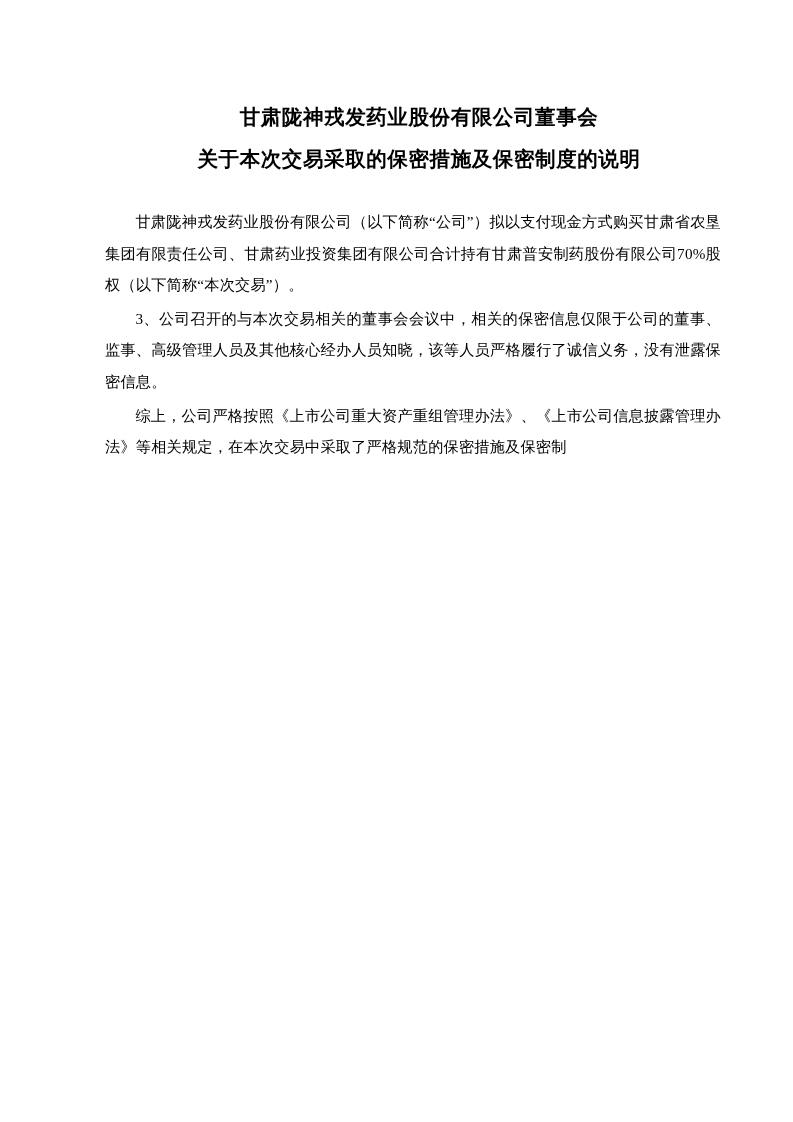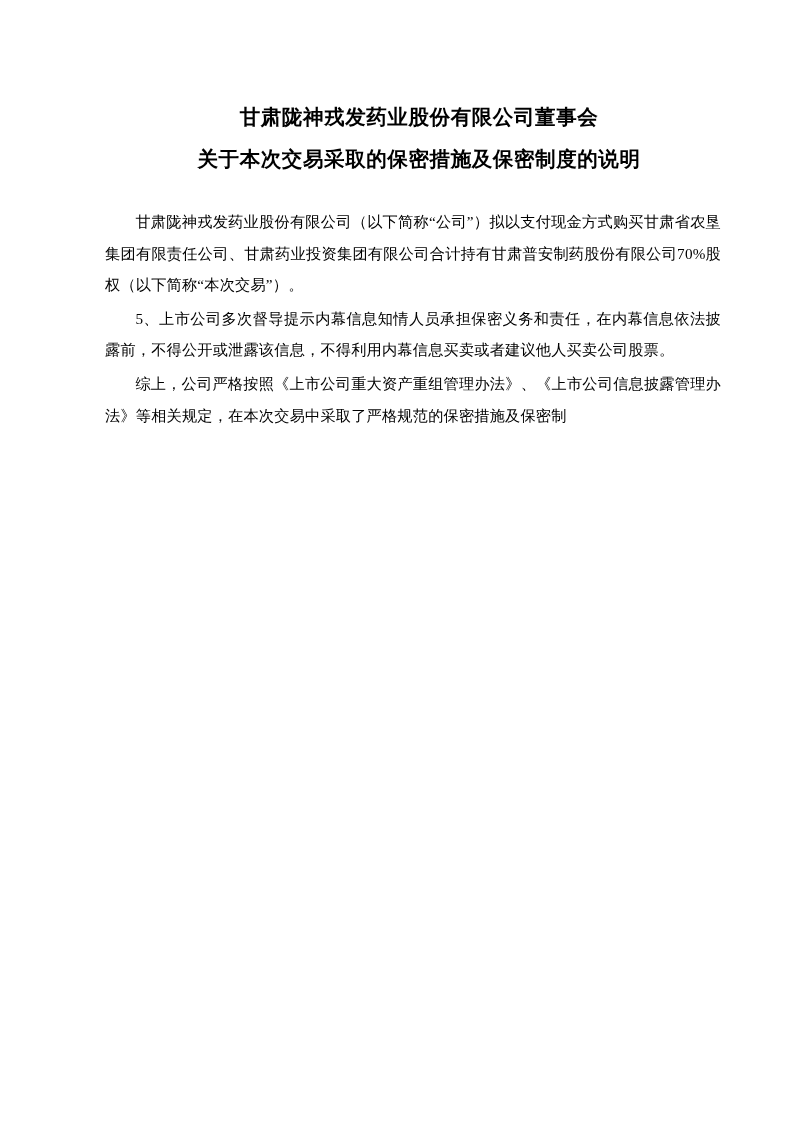--- a/index.html
+++ b/index.html
@@ -52,17 +52,17 @@
 
 <div class="page">
 
   <div class="title-block">
     <div class="title-line">甘肃陇神戎发药业股份有限公司董事会</div>
     <div class="title-line">关于本次交易采取的保密措施及保密制度的说明</div>
   </div>
 
   <div class="body-block">
     <p class="para">甘肃陇神戎发药业股份有限公司（以下简称“公司”）拟以支付现金方式购买甘肃省农垦集团有限责任公司、甘肃药业投资集团有限公司合计持有甘肃普安制药股份有限公司70%股权（以下简称“本次交易”）。</p>
-    <p class="para">5、上市公司多次督导提示内幕信息知情人员承担保密义务和责任，在内幕信息依法披露前，不得公开或泄露该信息，不得利用内幕信息买卖或者建议他人买卖公司股票。</p>
+    <p class="para">3、公司召开的与本次交易相关的董事会会议中，相关的保密信息仅限于公司的董事、监事、高级管理人员及其他核心经办人员知晓，该等人员严格履行了诚信义务，没有泄露保密信息。</p>
     <p class="para">综上，公司严格按照《上市公司重大资产重组管理办法》、《上市公司信息披露管理办法》等相关规定，在本次交易中采取了严格规范的保密措施及保密制</p>
   </div>
 
 </div>
 
 </body></html>

